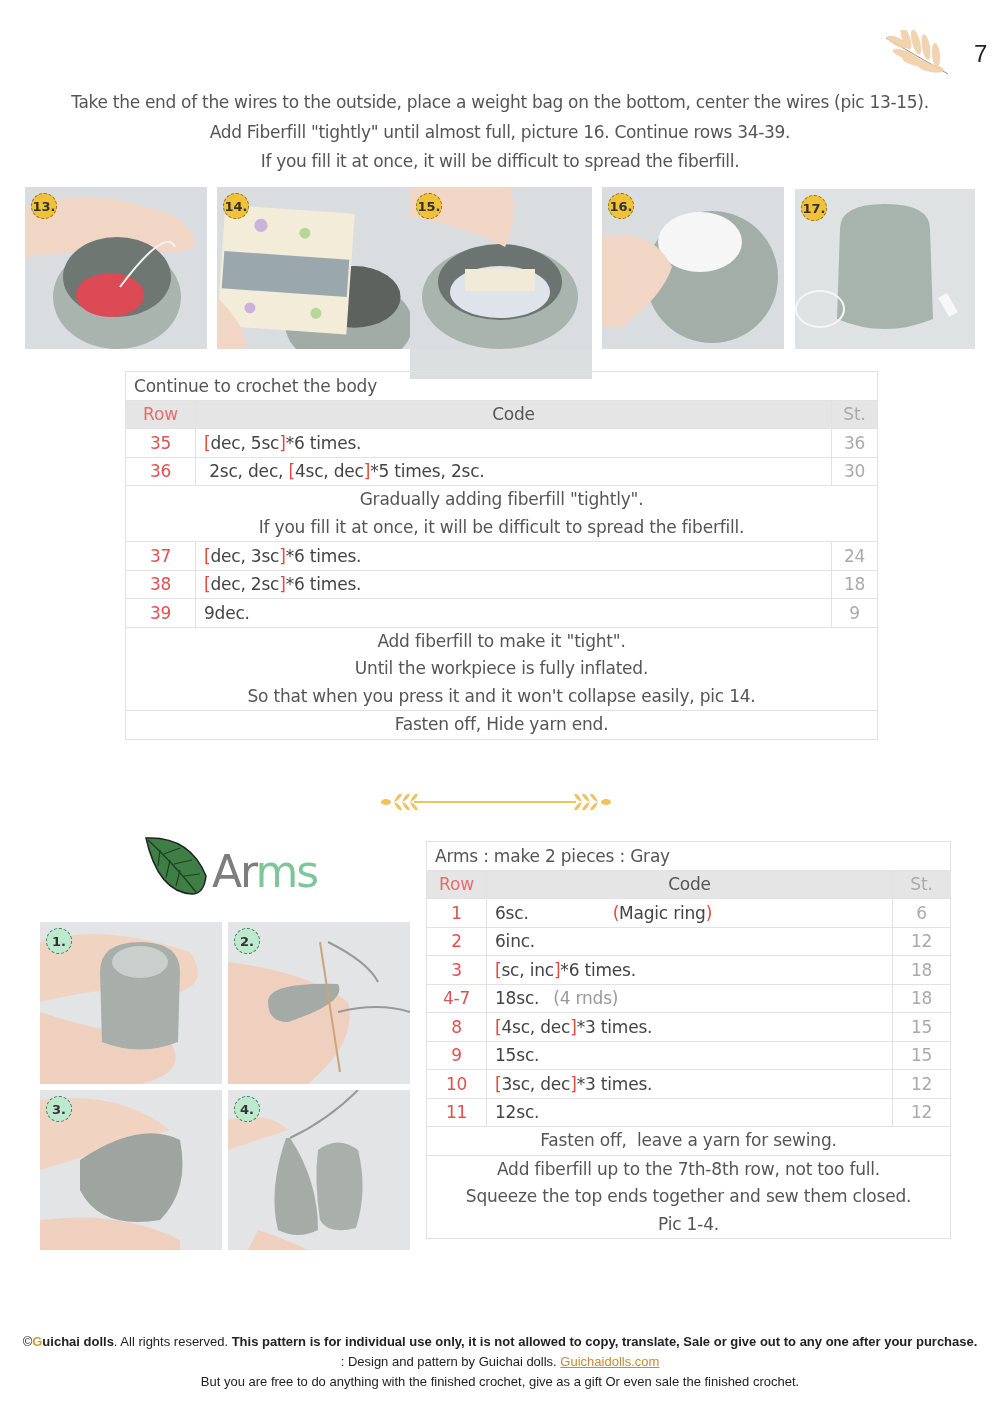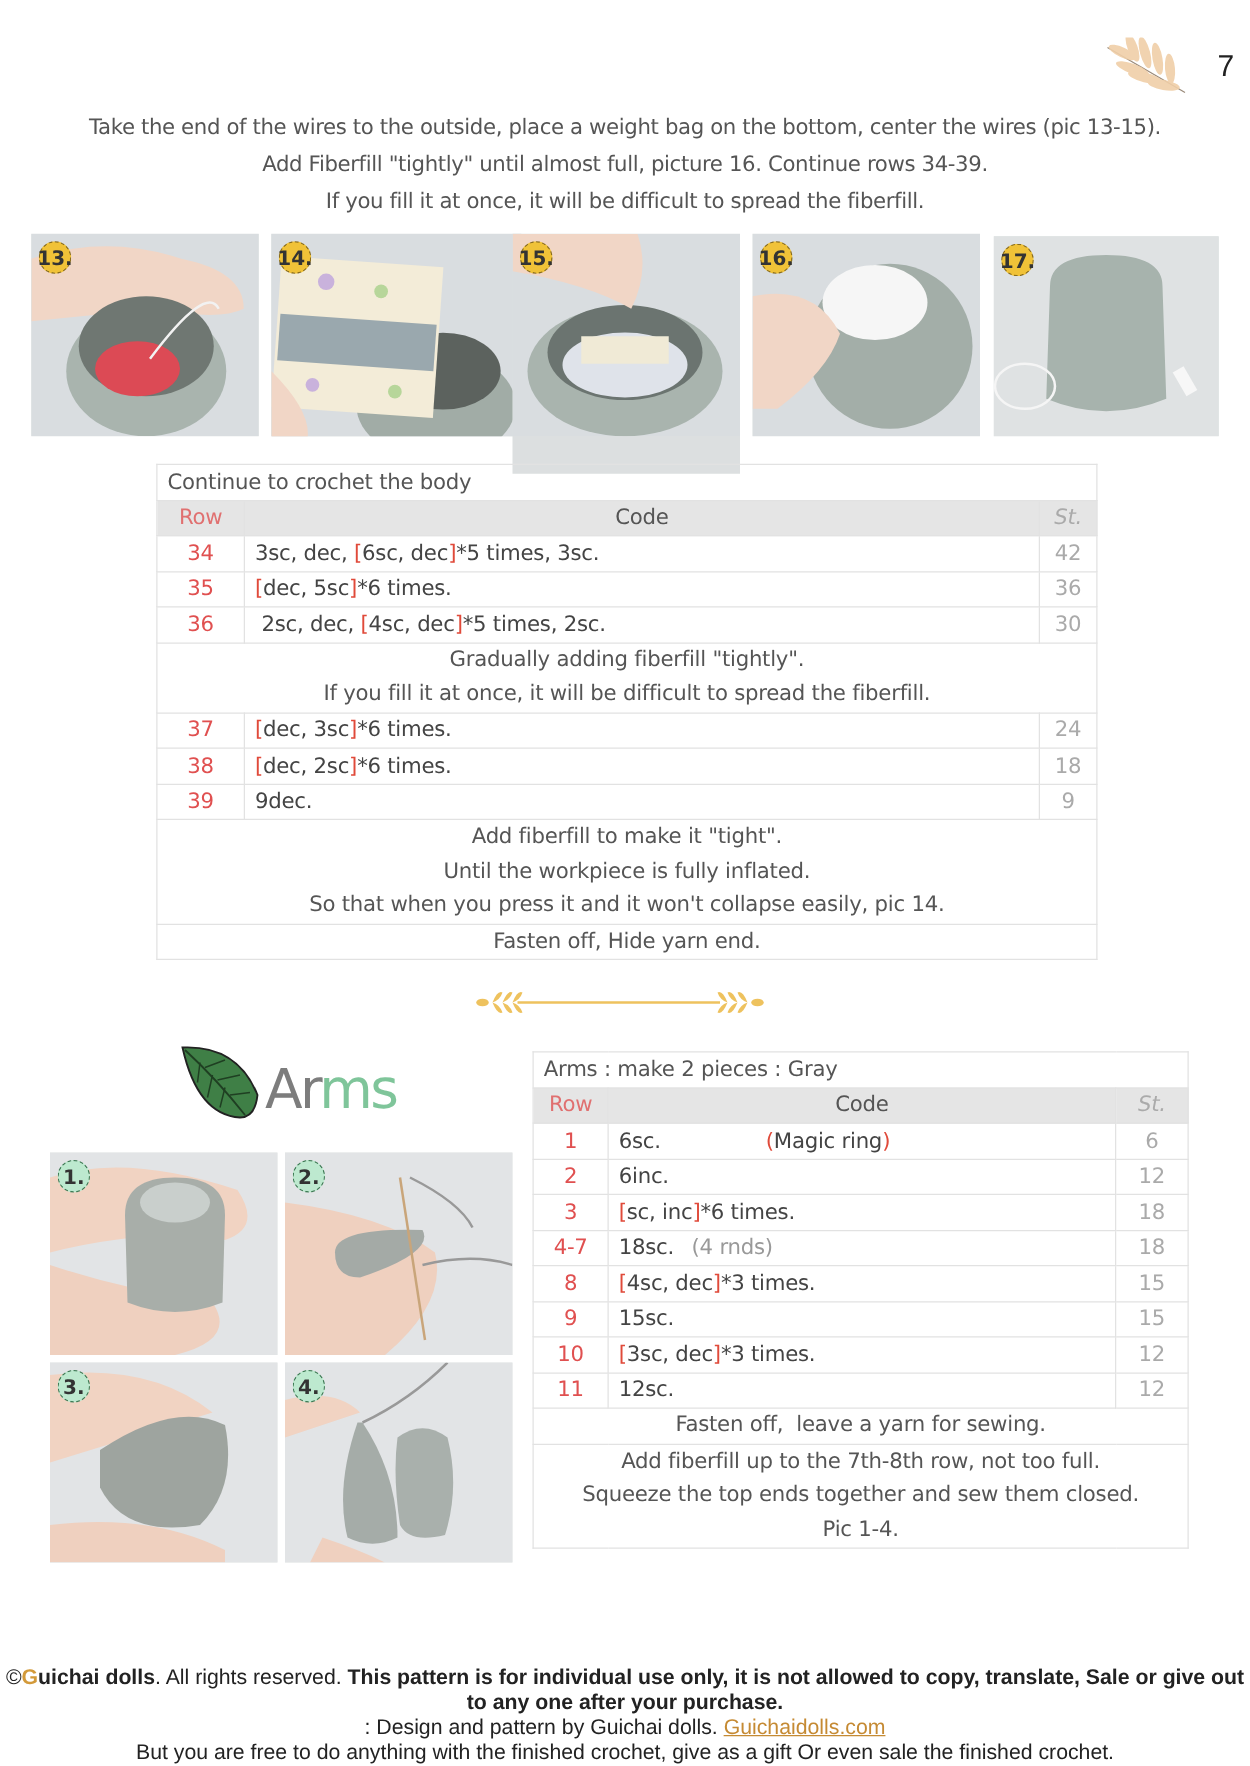--- a/index.html
+++ b/index.html
@@ -8,47 +8,47 @@
   .page-num { position:absolute; left:974px; top:40px; font-size:24px; color:#222;
               font-family:"Liberation Sans", sans-serif; }
   .fern { position:absolute; left:876px; top:30px; width:80px; height:48px; }
   .intro { position:absolute; left:0; top:88px; width:1000px; text-align:center;
            font-size:17px; line-height:29.5px; color:#555; letter-spacing:-0.3px; }
   .intro div { white-space:nowrap; }
 
   .photo { position:absolute; overflow:hidden; background:#dcdfe0; }
   .photo .bg { position:absolute; inset:0; }
   .badge { position:absolute; left:6px; top:6px; width:26px; height:26px; border-radius:50%;
-           font-size:16px; font-weight:bold; display:flex; align-items:center; justify-content:center;
+           font-size:13px; font-weight:bold; display:flex; align-items:center; justify-content:center;
            color:#333; box-sizing:border-box; }
   .badge.gold { background:#f0c238; border:1px dashed #8a6d1d; }
   .badge.mint { background:#bde9cf; border:1px dashed #3f7a55; }
 
   table.pattern { position:absolute; border-collapse:collapse; font-size:17px; color:#444;
                   letter-spacing:-0.2px; }
   table.pattern td { border:1.5px solid #e2e2e2; padding:0 8px; height:27.5px; white-space:nowrap; }
   table.pattern .title-row td { color:#555; }
   table.pattern .head td { background:#e5e5e5; color:#555; text-align:center; }
   table.pattern .head td.rowh { color:#e07070; }
-  table.pattern .head td.sth { color:#aaa;font-style:italic; }
+  table.pattern .head td.sth { color:#aaa; }
   table.pattern td.rn { color:#e05050; text-align:center; }
   table.pattern td.st { color:#aaa; text-align:center; }
   table.pattern td.note { text-align:center; color:#555; line-height:27.5px; }
   .red { color:#e04a3a; }
   .muted { color:#999; }
 
   .divider { position:absolute; left:380px; top:788px; width:232px; height:28px; }
   .leaf { position:absolute; left:140px; top:832px; width:72px; height:66px; }
   .arms-title { position:absolute; left:212px; top:846px; font-size:44px; font-family:"DejaVu Sans", sans-serif;
                 letter-spacing:-2px; }
   .arms-title .g1 { color:#7d7d7d; }
   .arms-title .g2 { color:#7fc59a; }
 
   .footer { position:absolute; left:0; top:1332px; width:1000px; text-align:center;
-            font-family:"Liberation Sans", sans-serif; font-size:17px; color:#222; line-height:20px; }
+            font-family:"Liberation Sans", sans-serif; font-size:13px; color:#222; line-height:20px; }
   .footer b { font-weight:bold; }
   .footer .gold { color:#d39a3a; font-weight:bold; }
   .footer a { color:#c58a33; text-decoration:underline; }
 </style>
 </head>
 <body>
 
 <svg class="fern" viewBox="0 0 80 48">
   <path d="M10 8 L72 44" stroke="#9a8a7a" stroke-width="1" fill="none"></path>
   <g fill="#f0cfa8" opacity="0.9">
@@ -133,25 +133,20 @@
       <col style="width:46px">
     </colgroup>
   <tbody>
       <tr class="title-row">
     <td colspan="3">Continue to crochet the body</td>
   </tr>
   <tr class="head">
     <td class="rowh">Row</td>
     <td>Code</td>
     <td class="sth">St.</td>
-  </tr>
-  <tr>
-    <td class="rn">34</td>
-    <td><span>3sc, dec, </span><span class="red">[</span><span>6sc, dec</span><span class="red">]</span><span>*5 times, 3sc.</span></td>
-    <td class="st">42</td>
   </tr>
   <tr>
     <td class="rn">35</td>
     <td><span></span><span class="red">[</span><span>dec, 5sc</span><span class="red">]</span><span>*6 times.</span></td>
     <td class="st">36</td>
   </tr>
   <tr>
     <td class="rn">36</td>
     <td style="white-space:pre"><span> 2sc, dec, </span><span class="red">[</span><span>4sc, dec</span><span class="red">]</span><span>*5 times, 2sc.</span></td>
     <td class="st">30</td>

